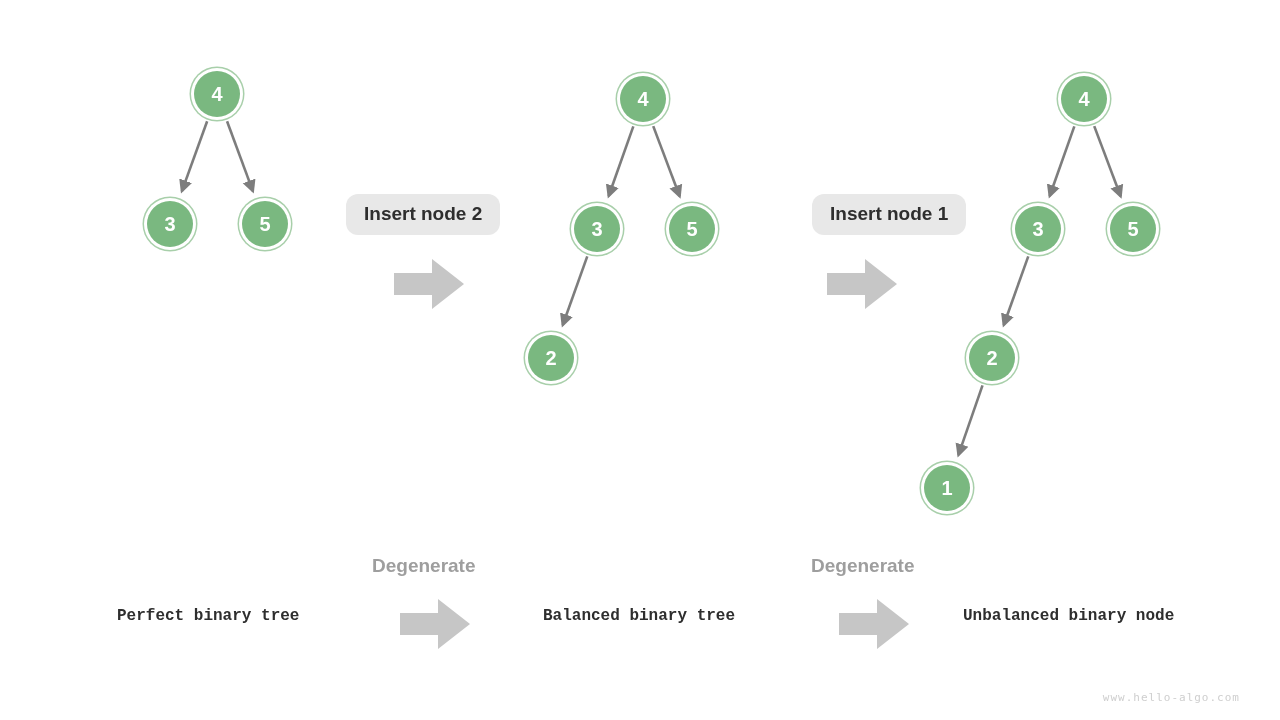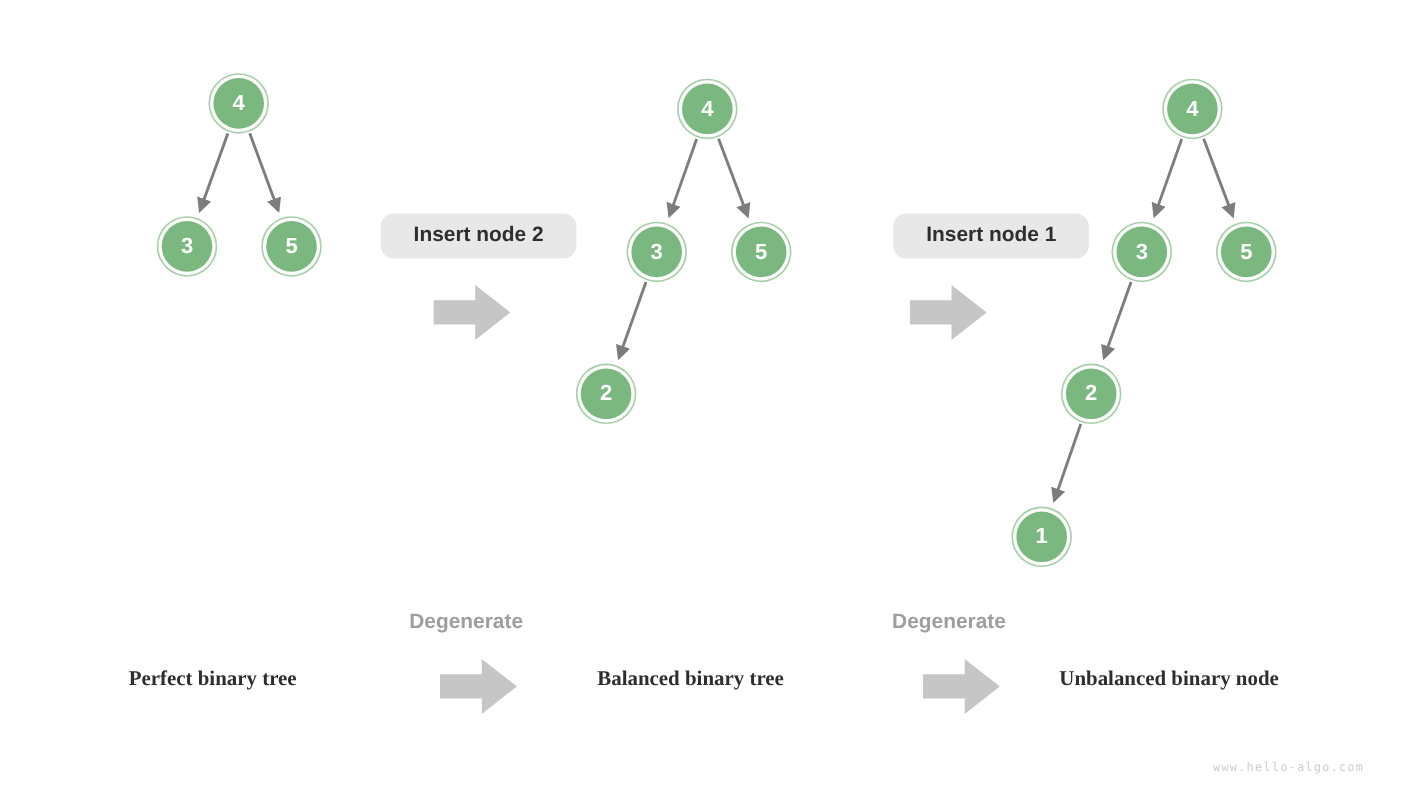--- a/index.html
+++ b/index.html
@@ -41,39 +41,39 @@
     font-size: 20px;
     font-weight: 600;
     font-family: "Liberation Sans", sans-serif;
     line-height: 1;
     user-select: none;
   }
   .op-label {
     position: absolute;
     background: #e8e8e8;
     border-radius: 12px;
-    padding: 10px 30px;
+    padding: 10px 18px;
     color: #2e2e2e;
     font-size: 19px;
     font-weight: bold;
     font-family: "Liberation Sans", sans-serif;
     white-space: nowrap;
     line-height: 1.1;
   }
   .block-arrow {
     position: absolute;
     width: 70px;
     height: 52px;
   }
   .caption {
     position: absolute;
     color: #2e2e2e;
-    font-size: 19px;
+    font-size: 16px;
     font-weight: bold;
-    font-family: Liberation Serif, serif;
+    font-family: Liberation Mono, monospace;
     white-space: nowrap;
     line-height: 1.1;
   }
   .degenerate-label {
     position: absolute;
     color: #9e9e9e;
     font-size: 19px;
     font-weight: bold;
     font-family: "Liberation Sans", sans-serif;
     white-space: nowrap;

